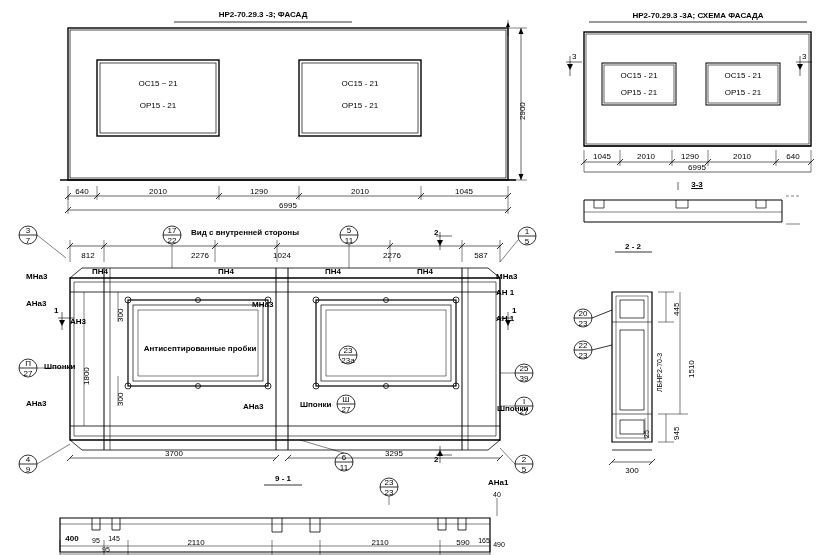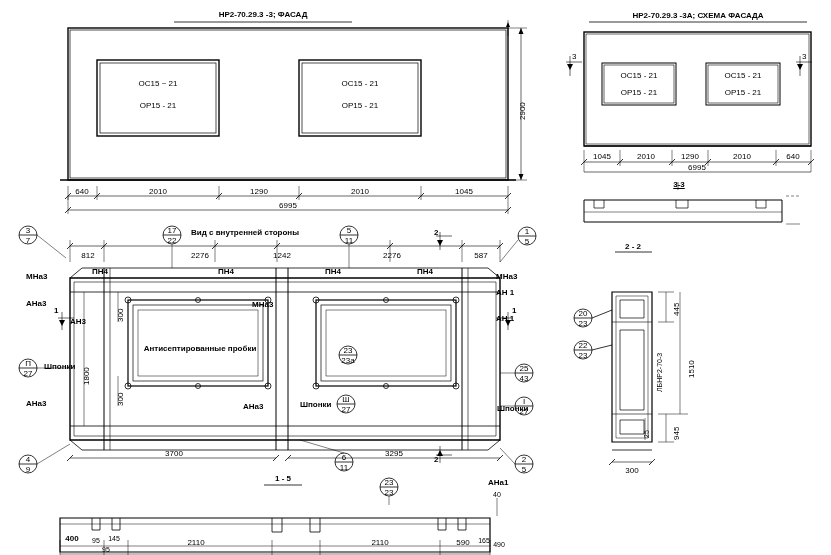--- a/index.html
+++ b/index.html
@@ -320,26 +320,26 @@
 <div class="lbl c" style="left:743px;top:71px;">ОС15 - 21</div>
 <div class="lbl c" style="left:743px;top:88px;">ОР15 - 21</div>
 <div class="lbl" style="left:572px;top:52px;">3</div>
 <div class="lbl" style="left:802px;top:52px;">3</div>
 <div class="lbl c" style="left:602px;top:152px;">1045</div>
 <div class="lbl c" style="left:646px;top:152px;">2010</div>
 <div class="lbl c" style="left:690px;top:152px;">1290</div>
 <div class="lbl c" style="left:742px;top:152px;">2010</div>
 <div class="lbl c" style="left:793px;top:152px;">640</div>
 <div class="lbl c" style="left:697px;top:163px;">6995</div>
-<div class="lbl b c" style="left:679px;top:180px;text-decoration:underline;">3-3</div>
+<div class="lbl b c" style="left:697px;top:180px;text-decoration:underline;">3-3</div>
 
 <div class="lbl b c" style="left:245px;top:228px;">Вид с внутренней стороны</div>
 <div class="lbl c" style="left:88px;top:251px;">812</div>
 <div class="lbl c" style="left:200px;top:251px;">2276</div>
-<div class="lbl c" style="left:282px;top:251px;">1242</div>
+<div class="lbl c" style="left:282px;top:251px;">1024</div>
 <div class="lbl c" style="left:392px;top:251px;">2276</div>
 <div class="lbl c" style="left:481px;top:251px;">587</div>
 
 <div class="lbl b c" style="left:100px;top:267px;">ПН4</div>
 <div class="lbl b c" style="left:226px;top:267px;">ПН4</div>
 <div class="lbl b c" style="left:333px;top:267px;">ПН4</div>
 <div class="lbl b c" style="left:425px;top:267px;">ПН4</div>
 
 <div class="lbl b" style="left:26px;top:272px;">МНа3</div>
 <div class="lbl b" style="left:26px;top:299px;">АНа3</div>
@@ -372,21 +372,21 @@
 <div class="lbl c" style="left:349px;top:236px;">11</div>
 <div class="lbl c" style="left:527px;top:227px;">1</div>
 <div class="lbl c" style="left:527px;top:237px;">5</div>
 <div class="lbl c" style="left:28px;top:359px;">П</div>
 <div class="lbl c" style="left:28px;top:369px;">27</div>
 <div class="lbl c" style="left:348px;top:346px;">23</div>
 <div class="lbl c" style="left:348px;top:356px;">23а</div>
 <div class="lbl c" style="left:346px;top:395px;">Ш</div>
 <div class="lbl c" style="left:346px;top:405px;">27</div>
 <div class="lbl c" style="left:524px;top:364px;">25</div>
-<div class="lbl c" style="left:524px;top:374px;">43</div>
+<div class="lbl c" style="left:524px;top:374px;">39</div>
 <div class="lbl c" style="left:524px;top:397px;">I</div>
 <div class="lbl c" style="left:524px;top:407px;">27</div>
 <div class="lbl c" style="left:28px;top:455px;">4</div>
 <div class="lbl c" style="left:28px;top:465px;">9</div>
 <div class="lbl c" style="left:344px;top:453px;">6</div>
 <div class="lbl c" style="left:344px;top:463px;">11</div>
 <div class="lbl c" style="left:524px;top:455px;">2</div>
 <div class="lbl c" style="left:524px;top:465px;">5</div>
 <div class="lbl c" style="left:389px;top:478px;">23</div>
 <div class="lbl c" style="left:389px;top:488px;">23</div>
@@ -401,21 +401,21 @@
 <div class="lbl vert" style="left:687px;top:378px;">1510</div>
 <div class="lbl vert" style="left:672px;top:440px;">945</div>
 <div class="lbl vert tiny" style="left:642px;top:438px;">25</div>
 <div class="lbl c" style="left:632px;top:466px;">300</div>
 <div class="lbl vert tiny" style="left:655px;top:392px;">ЛБНР2-70-3</div>
 <div class="lbl c" style="left:583px;top:309px;">20</div>
 <div class="lbl c" style="left:583px;top:319px;">23</div>
 <div class="lbl c" style="left:583px;top:341px;">22</div>
 <div class="lbl c" style="left:583px;top:351px;">23</div>
 
-<div class="lbl b c" style="left:283px;top:474px;">1 - 5</div>
+<div class="lbl b c" style="left:283px;top:474px;">9 - 1</div>
 <div class="lbl c" style="left:72px;top:534px;font-weight:bold;">400</div>
 <div class="lbl c tiny" style="left:96px;top:536px;">95</div>
 <div class="lbl c tiny" style="left:114px;top:534px;">145</div>
 <div class="lbl c tiny" style="left:106px;top:545px;">95</div>
 <div class="lbl c" style="left:196px;top:538px;">2110</div>
 <div class="lbl c" style="left:296px;top:538px;margin-top:45px;">1190</div>
 <div class="lbl c" style="left:380px;top:538px;">2110</div>
 <div class="lbl c" style="left:463px;top:538px;">590</div>
 <div class="lbl c tiny" style="left:484px;top:536px;">165</div>
 <div class="lbl c tiny" style="left:499px;top:540px;">490</div>

